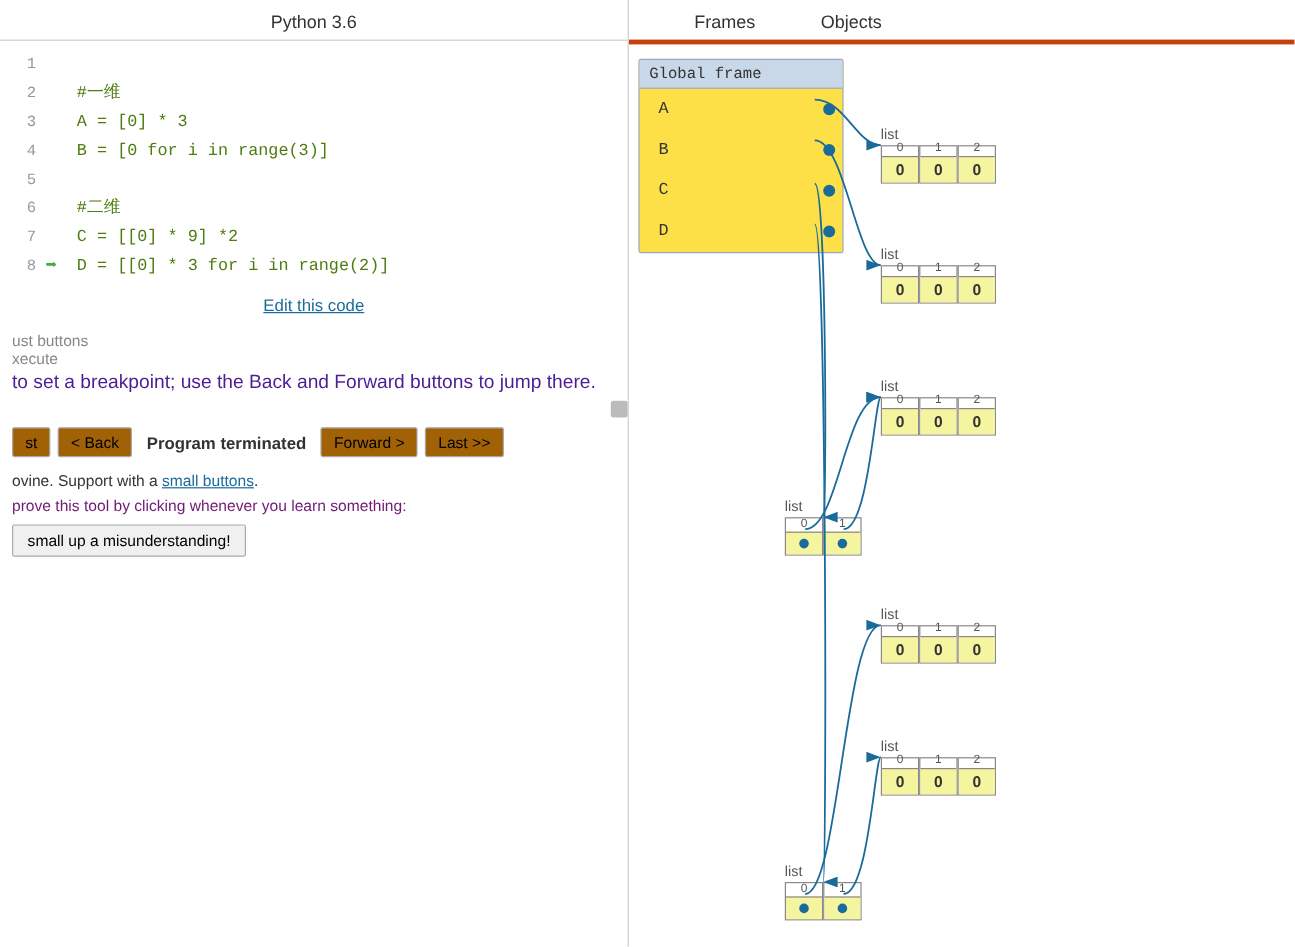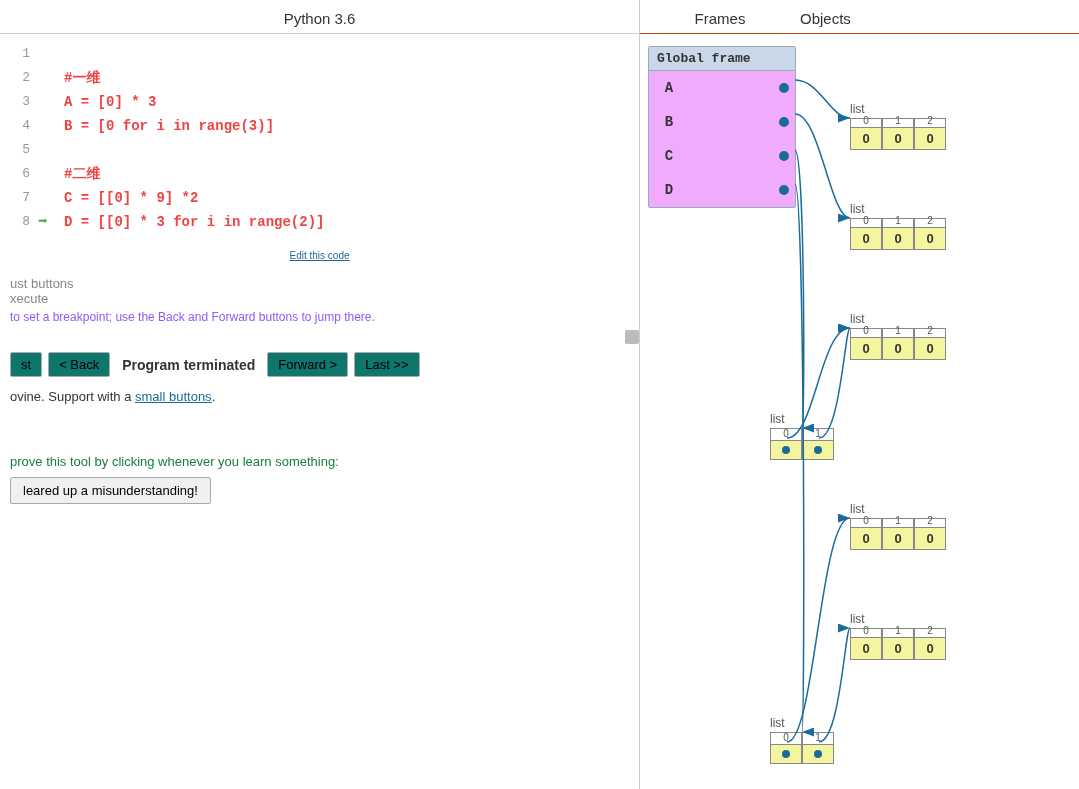--- a/index.html
+++ b/index.html
@@ -10,21 +10,21 @@
       overflow: hidden;
     }
     .main-container {
       display: flex;
       width: 1079px;
       height: 789px;
       overflow: hidden;
     }
     
     .left-panel {
-      width: 640px;
+      width: 524px;
       border-right: 1px solid #ccc;
       display: flex;
       flex-direction: column;
       padding: 0;
     }
     .code-header {
       text-align: center;
       padding: 10px 0 6px 0;
       font-size: 15px;
       color: #333;
@@ -51,48 +51,47 @@
       flex-shrink: 0;
     }
     .arrow-marker {
       width: 24px;
       color: #4a4;
       font-size: 16px;
       flex-shrink: 0;
       margin-right: 2px;
     }
     .code-text {
-      color: #ef4444;
-      font-weight: bold;
+      color: #4d7c0f;
     }
     .edit-link-row {
       text-align: center;
       padding: 12px 0 8px 0;
     }
     .edit-link {
       color: #1a6b9a;
       text-decoration: underline;
       cursor: pointer;
-      font-size: 10px;
+      font-size: 14px;
     }
     .status-area {
       padding: 6px 10px 0 10px;
       font-size: 13px;
       color: #555;
     }
     .status-area .just-executed {
       color: #888;
     }
     .status-area .xecute {
       color: #888;
     }
     .breakpoint-hint {
       padding: 4px 10px 4px 10px;
-      font-size: 12px;
-      color: #8b5cf6;
+      font-size: 16px;
+      color: #4c1d95;
     }
     .scrollbar-placeholder {
       height: 18px;
       position: relative;
     }
     .scrollbar-thumb {
       position: absolute;
       right: 0;
       top: 2px;
       width: 14px;
@@ -103,21 +102,21 @@
     .nav-bar {
       display: flex;
       align-items: center;
       padding: 6px 10px;
       gap: 6px;
     }
     .nav-btn {
       padding: 4px 10px;
       font-size: 13px;
       border: 1px solid #aaa;
-      background: #0f766e;
+      background: #a16207;
       cursor: pointer;
       border-radius: 2px;
     }
     .program-status {
       font-size: 14px;
       font-weight: bold;
       color: #333;
       margin: 0 6px;
     }
     .donation-text {
@@ -126,22 +125,21 @@
       color: #333;
     }
     .donation-link {
       color: #1a6b9a;
       text-decoration: underline;
       cursor: pointer;
     }
     .improve-text {
       padding: 4px 10px 4px 10px;
       font-size: 13px;
-      color: #15803d;
-      margin-top: 44px;
+      color: #701a75;
     }
     .feedback-btns {
       display: flex;
       gap: 8px;
       padding: 4px 10px 6px 10px;
     }
     .feedback-btn {
       padding: 5px 12px;
       font-size: 13px;
       border: 1px solid #aaa;
@@ -155,21 +153,21 @@
       flex: 1;
       display: flex;
       flex-direction: column;
       position: relative;
       padding: 0;
       overflow: hidden;
     }
     .right-header {
       display: flex;
       padding: 10px 0 6px 0;
-      border-bottom: 1px solid #c2410c;
+      border-bottom: 4px solid #c2410c;
     }
     .col-frames {
       width: 160px;
       text-align: center;
       font-size: 15px;
       color: #333;
     }
     .col-objects {
       flex: 1;
       text-align: left;
@@ -179,25 +177,24 @@
     .visualization-area {
       flex: 1;
       position: relative;
       overflow: hidden;
     }
     
     .global-frame {
       position: absolute;
       left: 10px;
       top: 10px;
-      width: 148px;
-      background: #f0abfc;
+      width: 171px;
+      background: #fde047;
       border: 1px solid #9ab;
       border-radius: 2px;
-      font-weight: bold;
     }
     .global-frame-title {
       font-family: 'Courier New', monospace;
       font-size: 13px;
       color: #333;
       padding: 4px 8px;
       background: #c8d8e8;
       border-bottom: 1px solid #9ab;
     }
     .frame-row {
@@ -362,21 +359,21 @@
     </div>
 
     <div class="donation-text">
       <span>ovine. Support with a</span>
       <a class="donation-link">small buttons</a><span>.</span>
     </div>
 
     <div class="improve-text">prove this tool by clicking whenever you learn something:</div>
 
     <div class="feedback-btns">
-      <button class="feedback-btn">leared up a misunderstanding!</button>
+      <button class="feedback-btn">small up a misunderstanding!</button>
     </div>
   </div>
 
   <div class="right-panel">
     <div class="right-header">
       <div class="col-frames">Frames</div>
       <div class="col-objects">Objects</div>
     </div>
     <div class="visualization-area">
 

